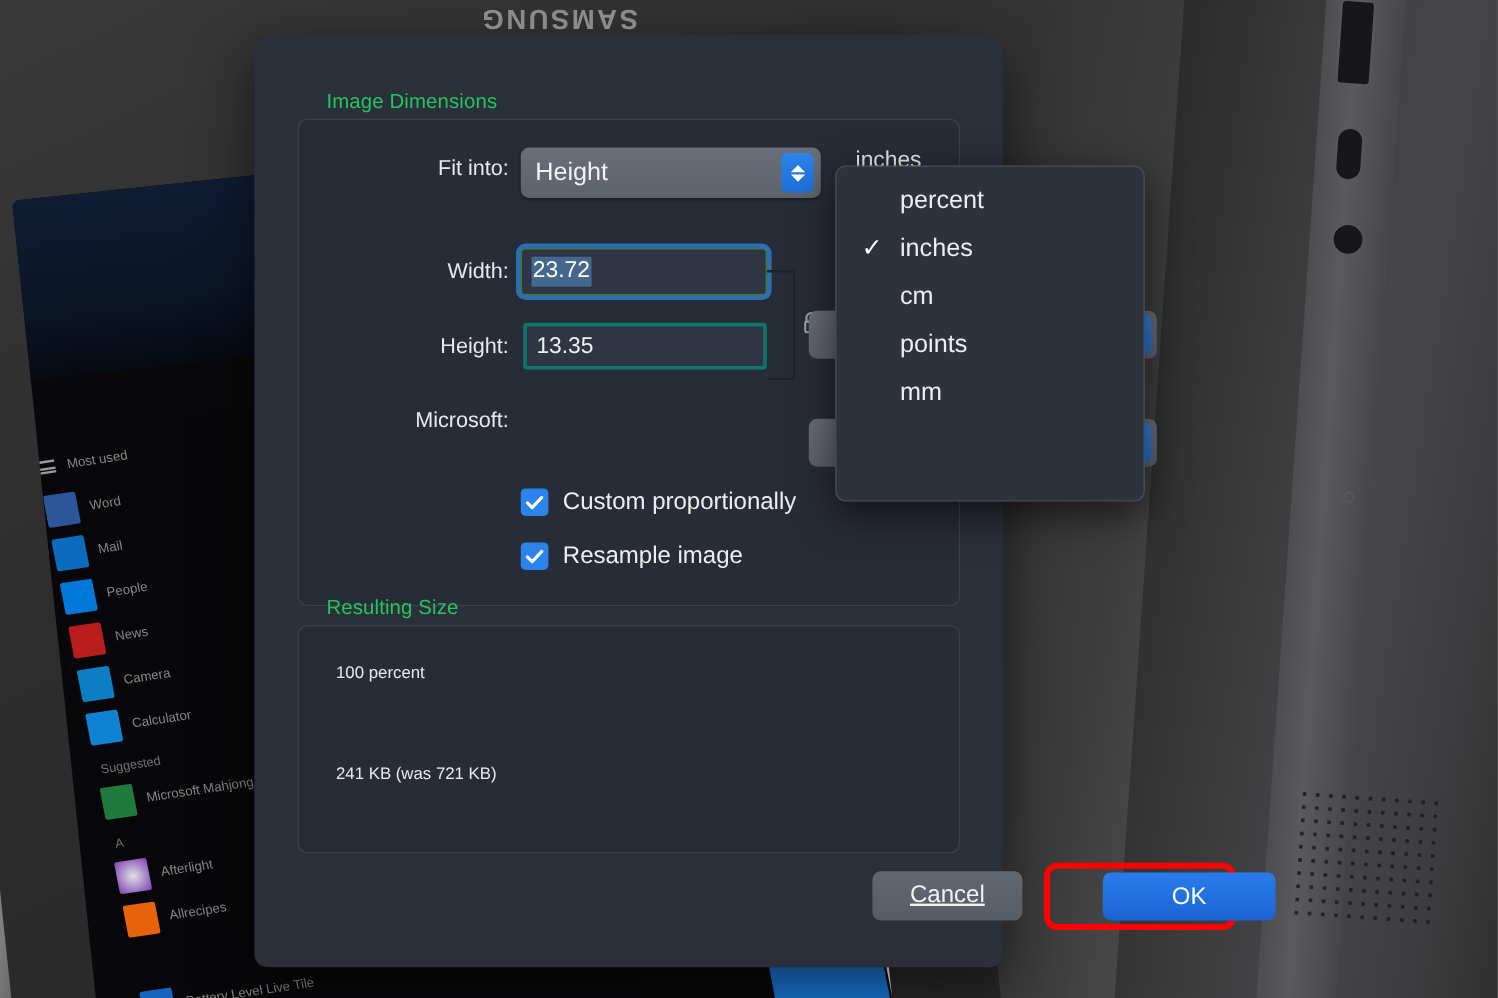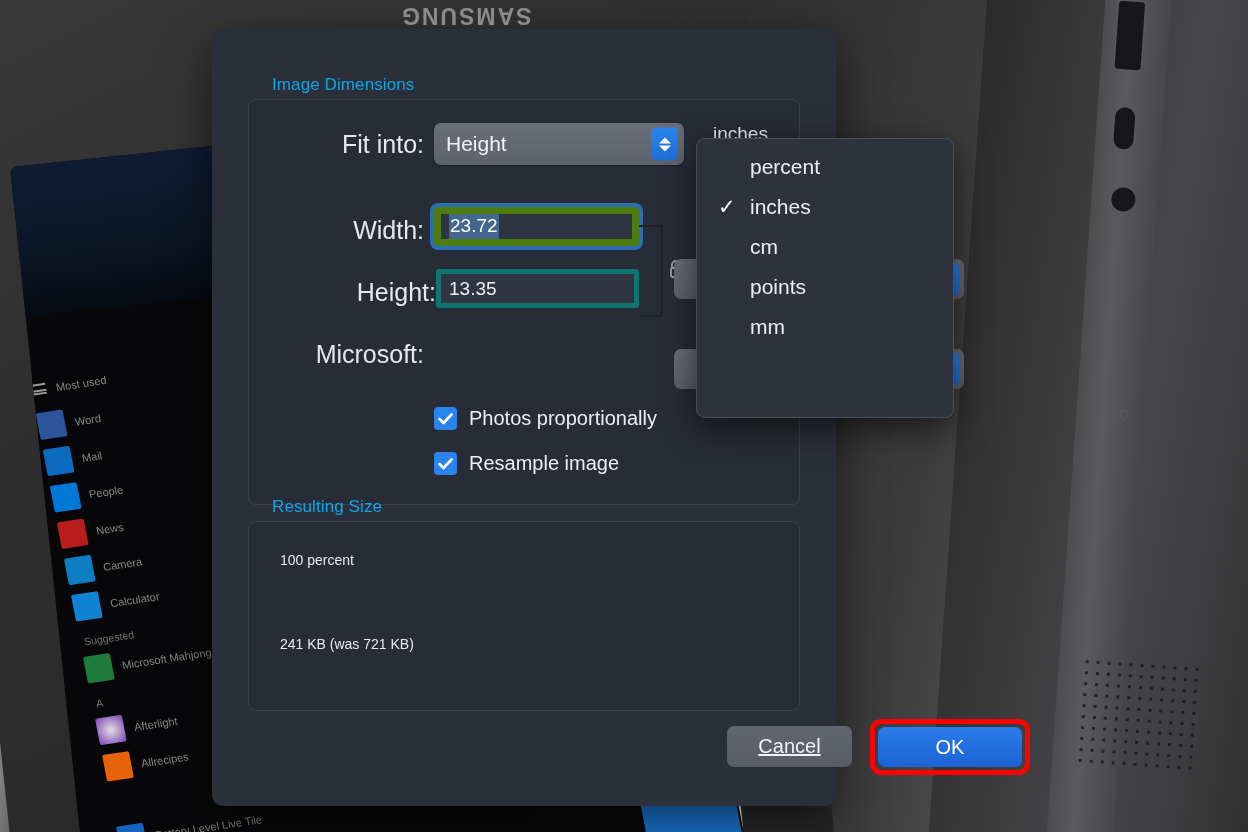--- a/index.html
+++ b/index.html
@@ -88,46 +88,46 @@
   #dialog {
     position: absolute;
     left: 212px; top: 29px; width: 624px; height: 777px;
     background: #2b2f3a;
     border-radius: 11px;
     box-shadow: 0 14px 48px rgba(0,0,0,.55);
     color: #e9eaee;
   }
   .group-title {
     position: absolute;
-    font-size: 17px; color: #0ea5e9; letter-spacing: .1px;
+    font-size: 17px; color: #22c55e; letter-spacing: .1px;
   }
   .group-box {
     position: absolute;
     background: #282c36;
     border: 1px solid #3c414d;
     border-radius: 8px;
   }
 
   .field-label {
     position: absolute; text-align: right;
-    font-size: 25px; color: #e6e8ec;
+    font-size: 18px; color: #e6e8ec;
   }
   .text-field {
     position: absolute;
     background: #303543;
-    border: 5px solid #0f766e;
+    border: 3px solid #0f766e;
     border-radius: 3px;
     color: #f0f1f4;
     font-size: 19px;
     display: flex; align-items: center;
     padding-left: 8px;
   }
   .text-field.focused {
     box-shadow: 0 0 0 4px #2a6fb4;
-    border: 7px solid #4d7c0f;
+    border: 1px solid #4d7c0f;
     border-radius: 4px;
   }
   .sel-text { background: #44678e; color: #ffffff; padding: 1px 1px 2px 1px; border-radius: 1px; }
 
   .popup-button {
     position: absolute;
     background: linear-gradient(180deg,#6a6e78 0%,#5e626c 100%);
     border-radius: 7px;
     color: #f2f3f5;
     font-size: 21px;
@@ -158,21 +158,21 @@
 
   .result-line { position:absolute; font-size: 14px; color: #e8eaee; }
 
   .btn {
     position: absolute;
     border-radius: 7px;
     display:flex; align-items:center; justify-content:center;
     font-size: 20px;
   }
   .btn-cancel { background: linear-gradient(180deg,#62666f 0%,#585c65 100%); color:#f1f2f4;text-decoration:underline; }
-  .btn-ok { background: linear-gradient(180deg,#2a7cea 0%,#1c63d4 100%); color:#ffffff; font-weight: 500; }
+  .btn-ok { background: linear-gradient(180deg,#2a7cea 0%,#1c63d4 100%); color:#ffffff; font-weight: 500; margin-left: 41px; }
   .ok-highlight {
     position: absolute;
     border: 5px solid #ff0000;
     border-radius: 11px;
   }
 
   
   .bracket {
     position: absolute;
     border: 2.5px solid #1e222b;
@@ -325,21 +325,21 @@
       <i class="chev up"></i>
         <i class="chev down"></i>
     </span>
   </div>
 
   <div class="field-label" style="left:60px;top:187px;width:152px">Width:</div>
   <div class="text-field focused" style="left:222px;top:178px;width:205px;height:39px">
     <span class="sel-text">23.72</span>
   </div>
 
-  <div class="field-label" style="left:72px;top:249px;width:152px">Height:</div>
+  <div class="field-label" style="left:60px;top:249px;width:152px">Height:</div>
   <div class="text-field" style="left:224px;top:240px;width:203px;height:39px">
     <span>13.35</span>
   </div>
 
   <div class="bracket" style="left:427px;top:196px;width:24px;height:92px"></div>
   <div style="position:absolute;left:456px;top:231px;width:16px;height:18px">
     <svg width="16" height="18" viewBox="0 0 16 18">
       <path d="M4 8 V5 a4 4 0 0 1 8 0" fill="none" stroke="#9aa0ab" stroke-width="1.8"></path>
       <rect x="3" y="8" width="10" height="9" rx="1.5" fill="none" stroke="#9aa0ab" stroke-width="1.8"></rect>
     </svg>
@@ -359,21 +359,21 @@
         <i class="chev down"></i>
       </span>
   </div>
 
   <div class="checkbox-row" style="left:222px;top:378px">
     <span class="checkbox">
       <svg width="15" height="12" viewBox="0 0 15 12">
           <path d="M1.5 6 L5.5 10 L13.5 1.5" fill="none" stroke="#fff" stroke-width="2.6" stroke-linecap="round" stroke-linejoin="round"></path>
         </svg>
     </span>
-    <span class="cb-label">Photos proportionally</span>
+    <span class="cb-label">Custom proportionally</span>
   </div>
   <div class="checkbox-row" style="left:222px;top:423px">
     <span class="checkbox">
       <svg width="15" height="12" viewBox="0 0 15 12">
           <path d="M1.5 6 L5.5 10 L13.5 1.5" fill="none" stroke="#fff" stroke-width="2.6" stroke-linecap="round" stroke-linejoin="round"></path>
         </svg>
     </span>
     <span class="cb-label">Resample image</span>
   </div>
 

